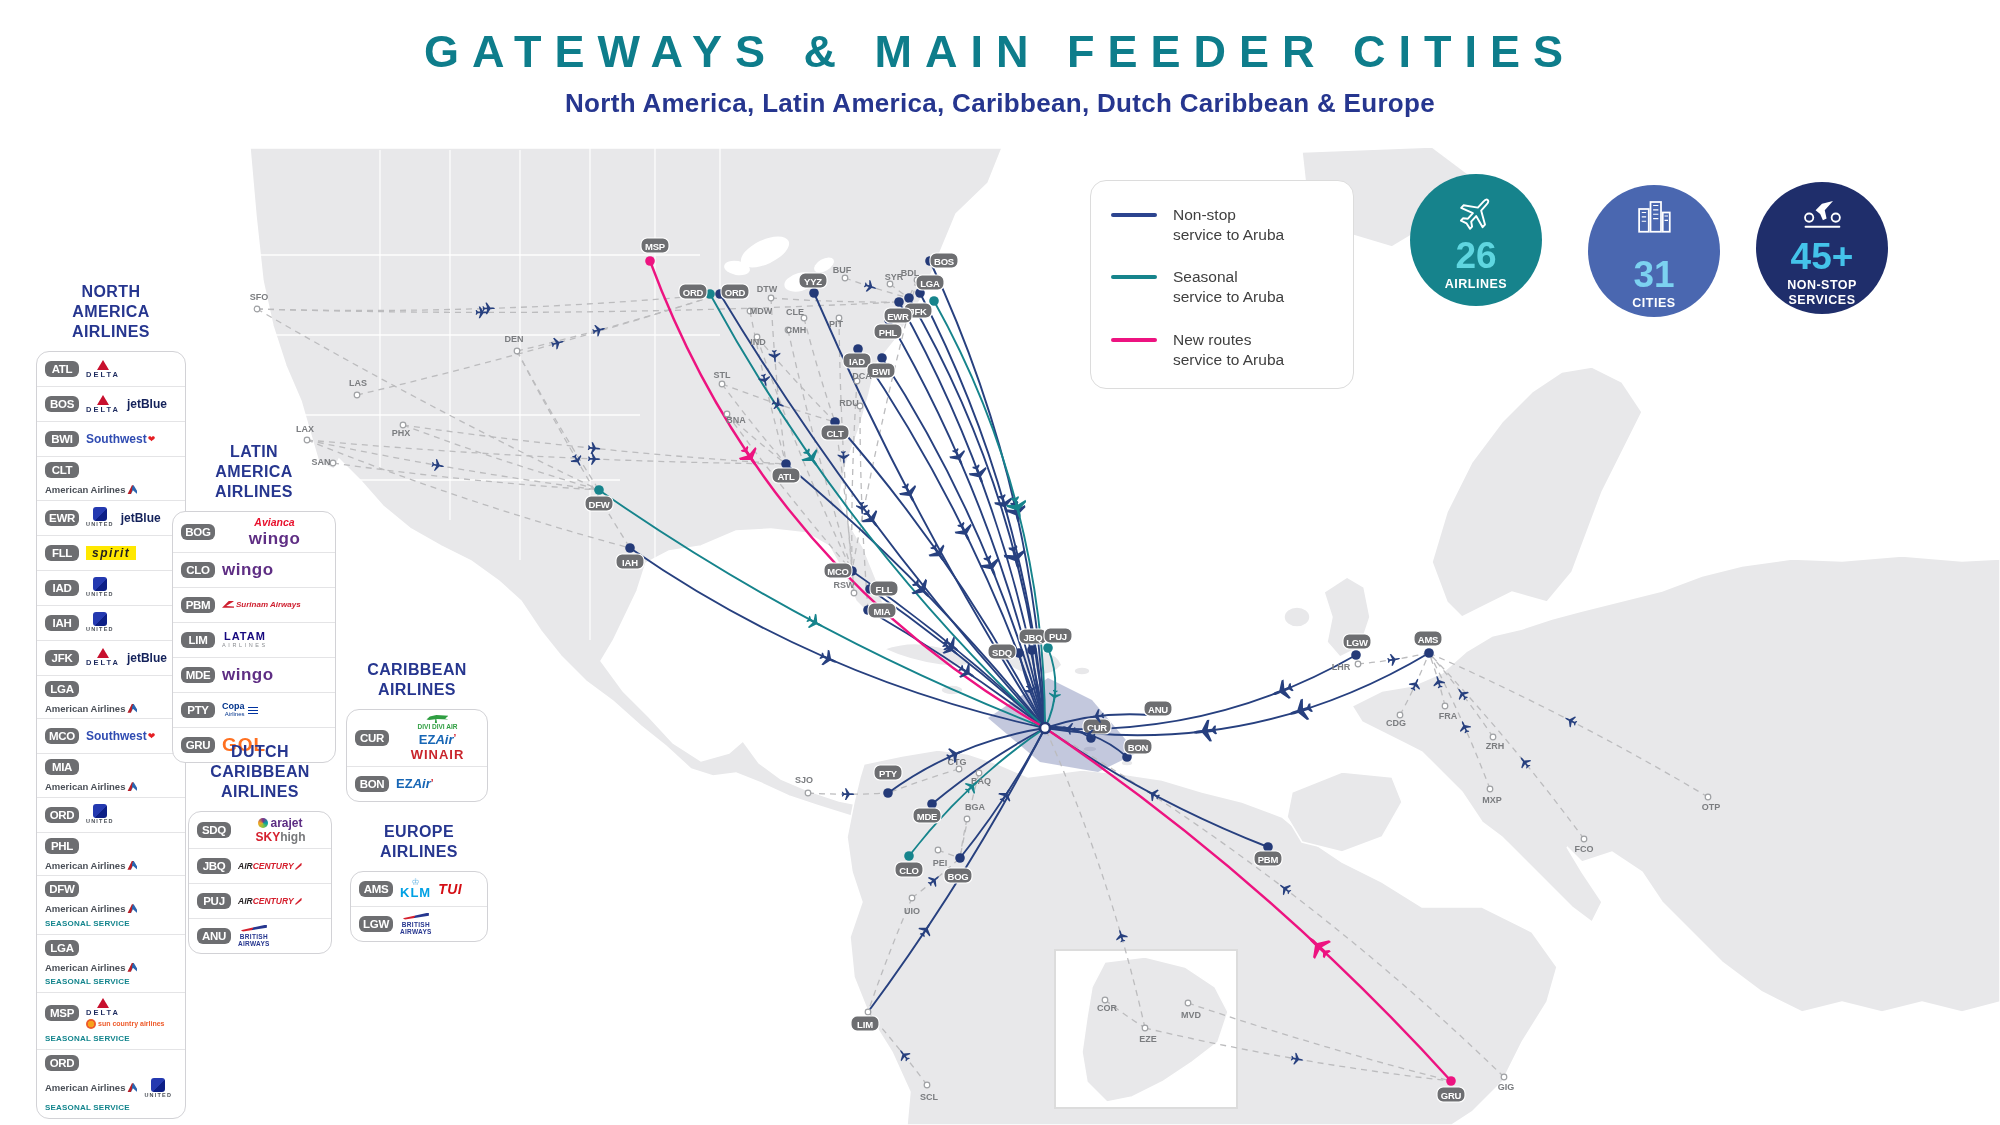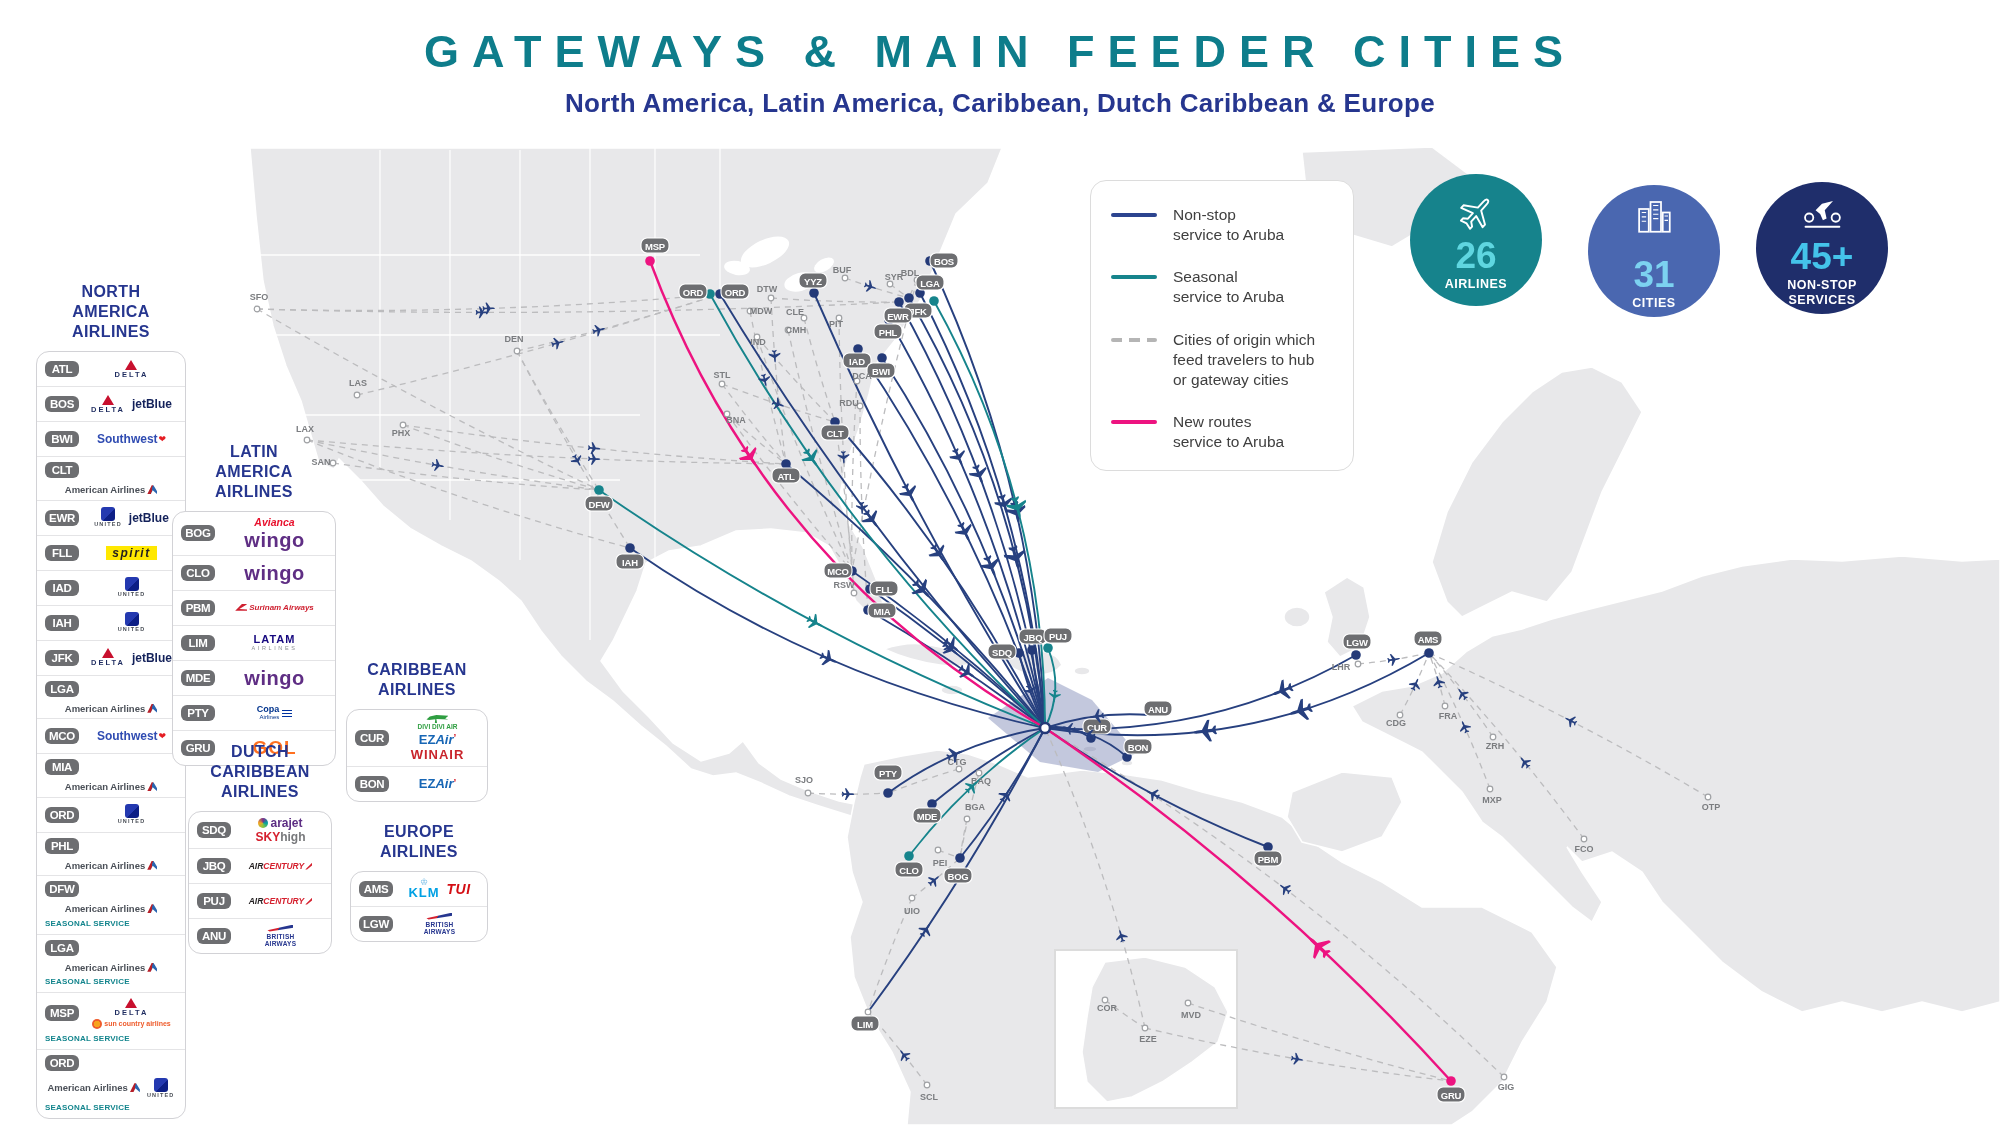--- a/index.html
+++ b/index.html
@@ -21,21 +21,21 @@
   .stat .s-icon{height:46px;display:flex;align-items:flex-end;justify-content:center;}
   .stat .s-value{font-size:37px;font-weight:800;line-height:1;margin-top:3px;}
   .stat .s-label{font-size:12.5px;font-weight:800;letter-spacing:.5px;margin-top:3px;text-align:center;line-height:1.15;white-space:pre-line;}
   
   .group{position:absolute;z-index:25;}
   .g-heading{font-size:16px;font-weight:800;color:#26368f;text-align:center;line-height:1.25;letter-spacing:.4px;margin-bottom:9px;}
   .list-box{background:#fff;border:1.5px solid #d2d2d6;border-radius:13px;overflow:hidden;margin-bottom:10px;}
   .row{display:flex;align-items:center;gap:7px;padding:5px 8px;border-bottom:1px solid #e4e4e6;flex-wrap:wrap;min-height:24px;}
   .row:last-child{border-bottom:none;}
   .cpill{background:#6d6e71;color:#fff;font-weight:800;font-size:11.5px;padding:2px 4px;border-radius:6px;min-width:26px;text-align:center;letter-spacing:-.3px;flex:none;}
-  .logos{display:flex;align-items:center;gap:7px;flex:1;justify-content:center;flex-wrap:wrap;row-gap:2px;}
+  .logos{display:flex;align-items:center;gap:7px;flex:1;justify-content:flex-start;flex-wrap:wrap;row-gap:2px;}
   .row.stack .logos{flex-direction:column;gap:2px;}
   .note{flex-basis:100%;color:#13858d;font-size:8px;font-weight:800;letter-spacing:.2px;line-height:1;margin:-1px 0 1px 0;}
   
   #grp-na{left:36px;top:282px;width:150px;}
   #grp-la{left:172px;top:442px;width:164px;}
   #grp-dc{left:188px;top:742px;width:144px;}
   #grp-car{left:346px;top:660px;width:142px;}
   #grp-eu{left:350px;top:822px;width:138px;}
   
   .logo{display:inline-flex;align-items:center;line-height:1;}
@@ -44,21 +44,21 @@
   .delta-word{font-size:7.5px;font-weight:800;color:#1d2b5f;letter-spacing:2px;margin-top:1px;}
   .lg-jetblue{font-size:12px;font-weight:800;color:#13215a;}
   .lg-southwest{font-size:12px;font-weight:800;color:#304cb2;}
   .sw-heart{color:#e51d23;font-size:9px;margin-left:1px;}
   .lg-american{font-size:9.5px;color:#4a4f57;font-weight:700;white-space:nowrap;}
   .aa-mark{display:inline-block;width:10px;height:9px;margin-left:2px;background:linear-gradient(100deg,#b61f29 48%,#2a65b0 52%);clip-path:polygon(0 100%,45% 0,62% 0,100% 70%,100% 100%,55% 55%,35% 100%);}
   .united-sq{width:14px;height:14px;border-radius:3px;background:linear-gradient(135deg,#2439b0 0 55%,#0d1f86 55%);}
   .united-word{font-size:5.5px;color:#4a4f57;letter-spacing:1.2px;margin-top:1px;font-weight:800;}
   .lg-spirit{background:#ffe800;color:#231f20;font-weight:800;font-style:italic;font-size:12px;padding:1px 6px;letter-spacing:1.5px;}
   .lg-avianca{color:#e8112d;font-weight:800;font-size:10.5px;font-style:italic;}
-  .lg-wingo{color:#5f2e84;font-weight:800;font-size:20px;letter-spacing:.5px;}
+  .lg-wingo{color:#5f2e84;font-weight:800;font-size:17px;letter-spacing:.5px;}
   .lg-surinam{color:#cf2030;font-style:italic;font-weight:800;font-size:8px;white-space:nowrap;}
   .sur-swoosh{display:inline-block;width:12px;height:8px;background:#cf2030;clip-path:polygon(0 90%,60% 0,100% 10%,35% 70%,100% 75%,100% 90%);margin-right:2px;}
   .latam-main{color:#16087f;font-weight:800;font-size:11px;letter-spacing:1px;}
   .latam-sub{color:#8a8d91;font-size:5.5px;letter-spacing:2.6px;margin-top:1px;}
   .copa-wrap{display:inline-flex;align-items:center;gap:3px;}
   .copa-words{display:flex;flex-direction:column;line-height:1;align-items:flex-end;}
   .copa-main{color:#00338d;font-weight:800;font-size:9px;}
   .copa-sub{color:#00338d;font-size:6px;}
   .copa-flag{width:10px;height:9px;background:repeating-linear-gradient(0deg,#0032a0 0 1.5px,#fff 1.5px 3px);}
   .lg-gol{color:#ff7020;font-weight:800;font-size:19px;letter-spacing:1px;}
@@ -545,26 +545,20 @@
         <span class="leg-line" style="background: rgb(44, 68, 143);"></span>
         <span class="leg-label">Non-stop
 service to Aruba</span>
       </div>
       <div class="leg-row">
         <span class="leg-line" style="background: rgb(22, 132, 140);"></span>
         <span class="leg-label">Seasonal
 service to Aruba</span>
       </div>
       <div class="leg-row">
-        <span class="leg-line dashed"></span>
-        <span class="leg-label">Cities of origin which
-feed travelers to hub
-or gateway cities</span>
-      </div>
-      <div class="leg-row">
         <span class="leg-line" style="background: rgb(237, 19, 128);"></span>
         <span class="leg-label">New routes
 service to Aruba</span>
       </div>
     </div>
 
   <div id="stats">
       <div class="stat" style="left: 1410px; top: 174px; background: rgb(22, 131, 140);">
         <div class="s-icon">
           <svg viewBox="0 0 48 48" width="42" height="42" style="transform:rotate(42deg)">

